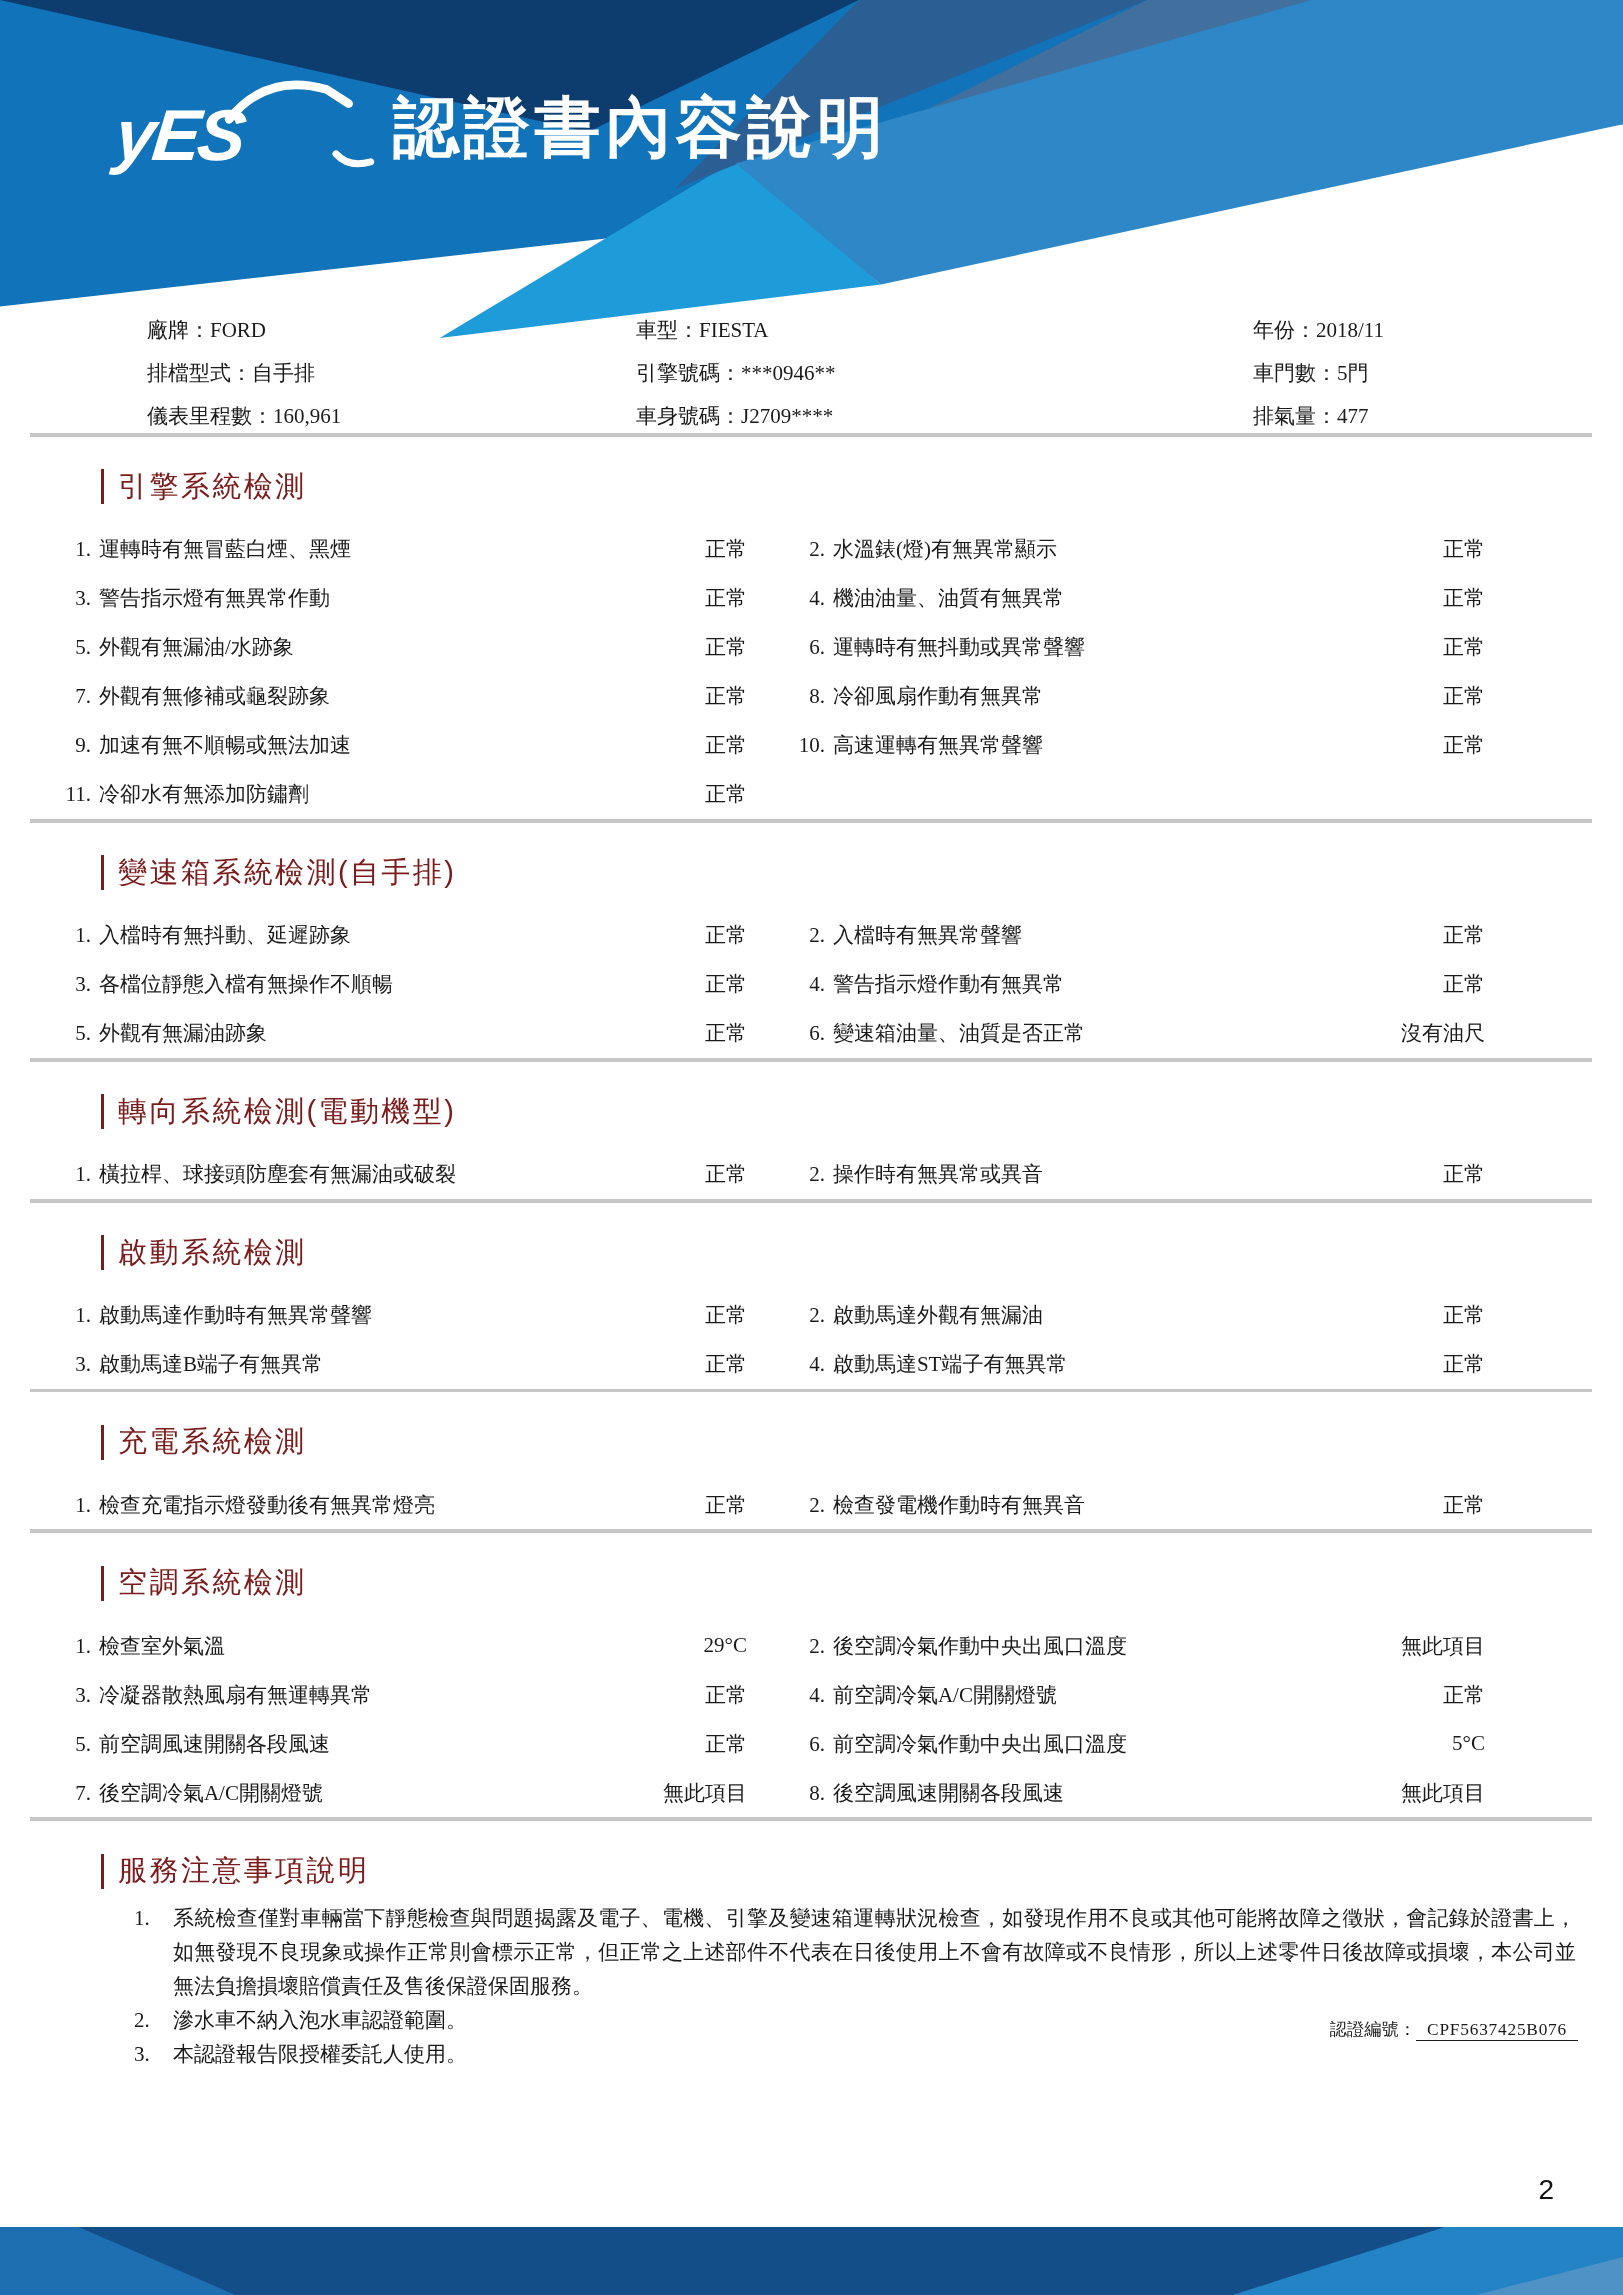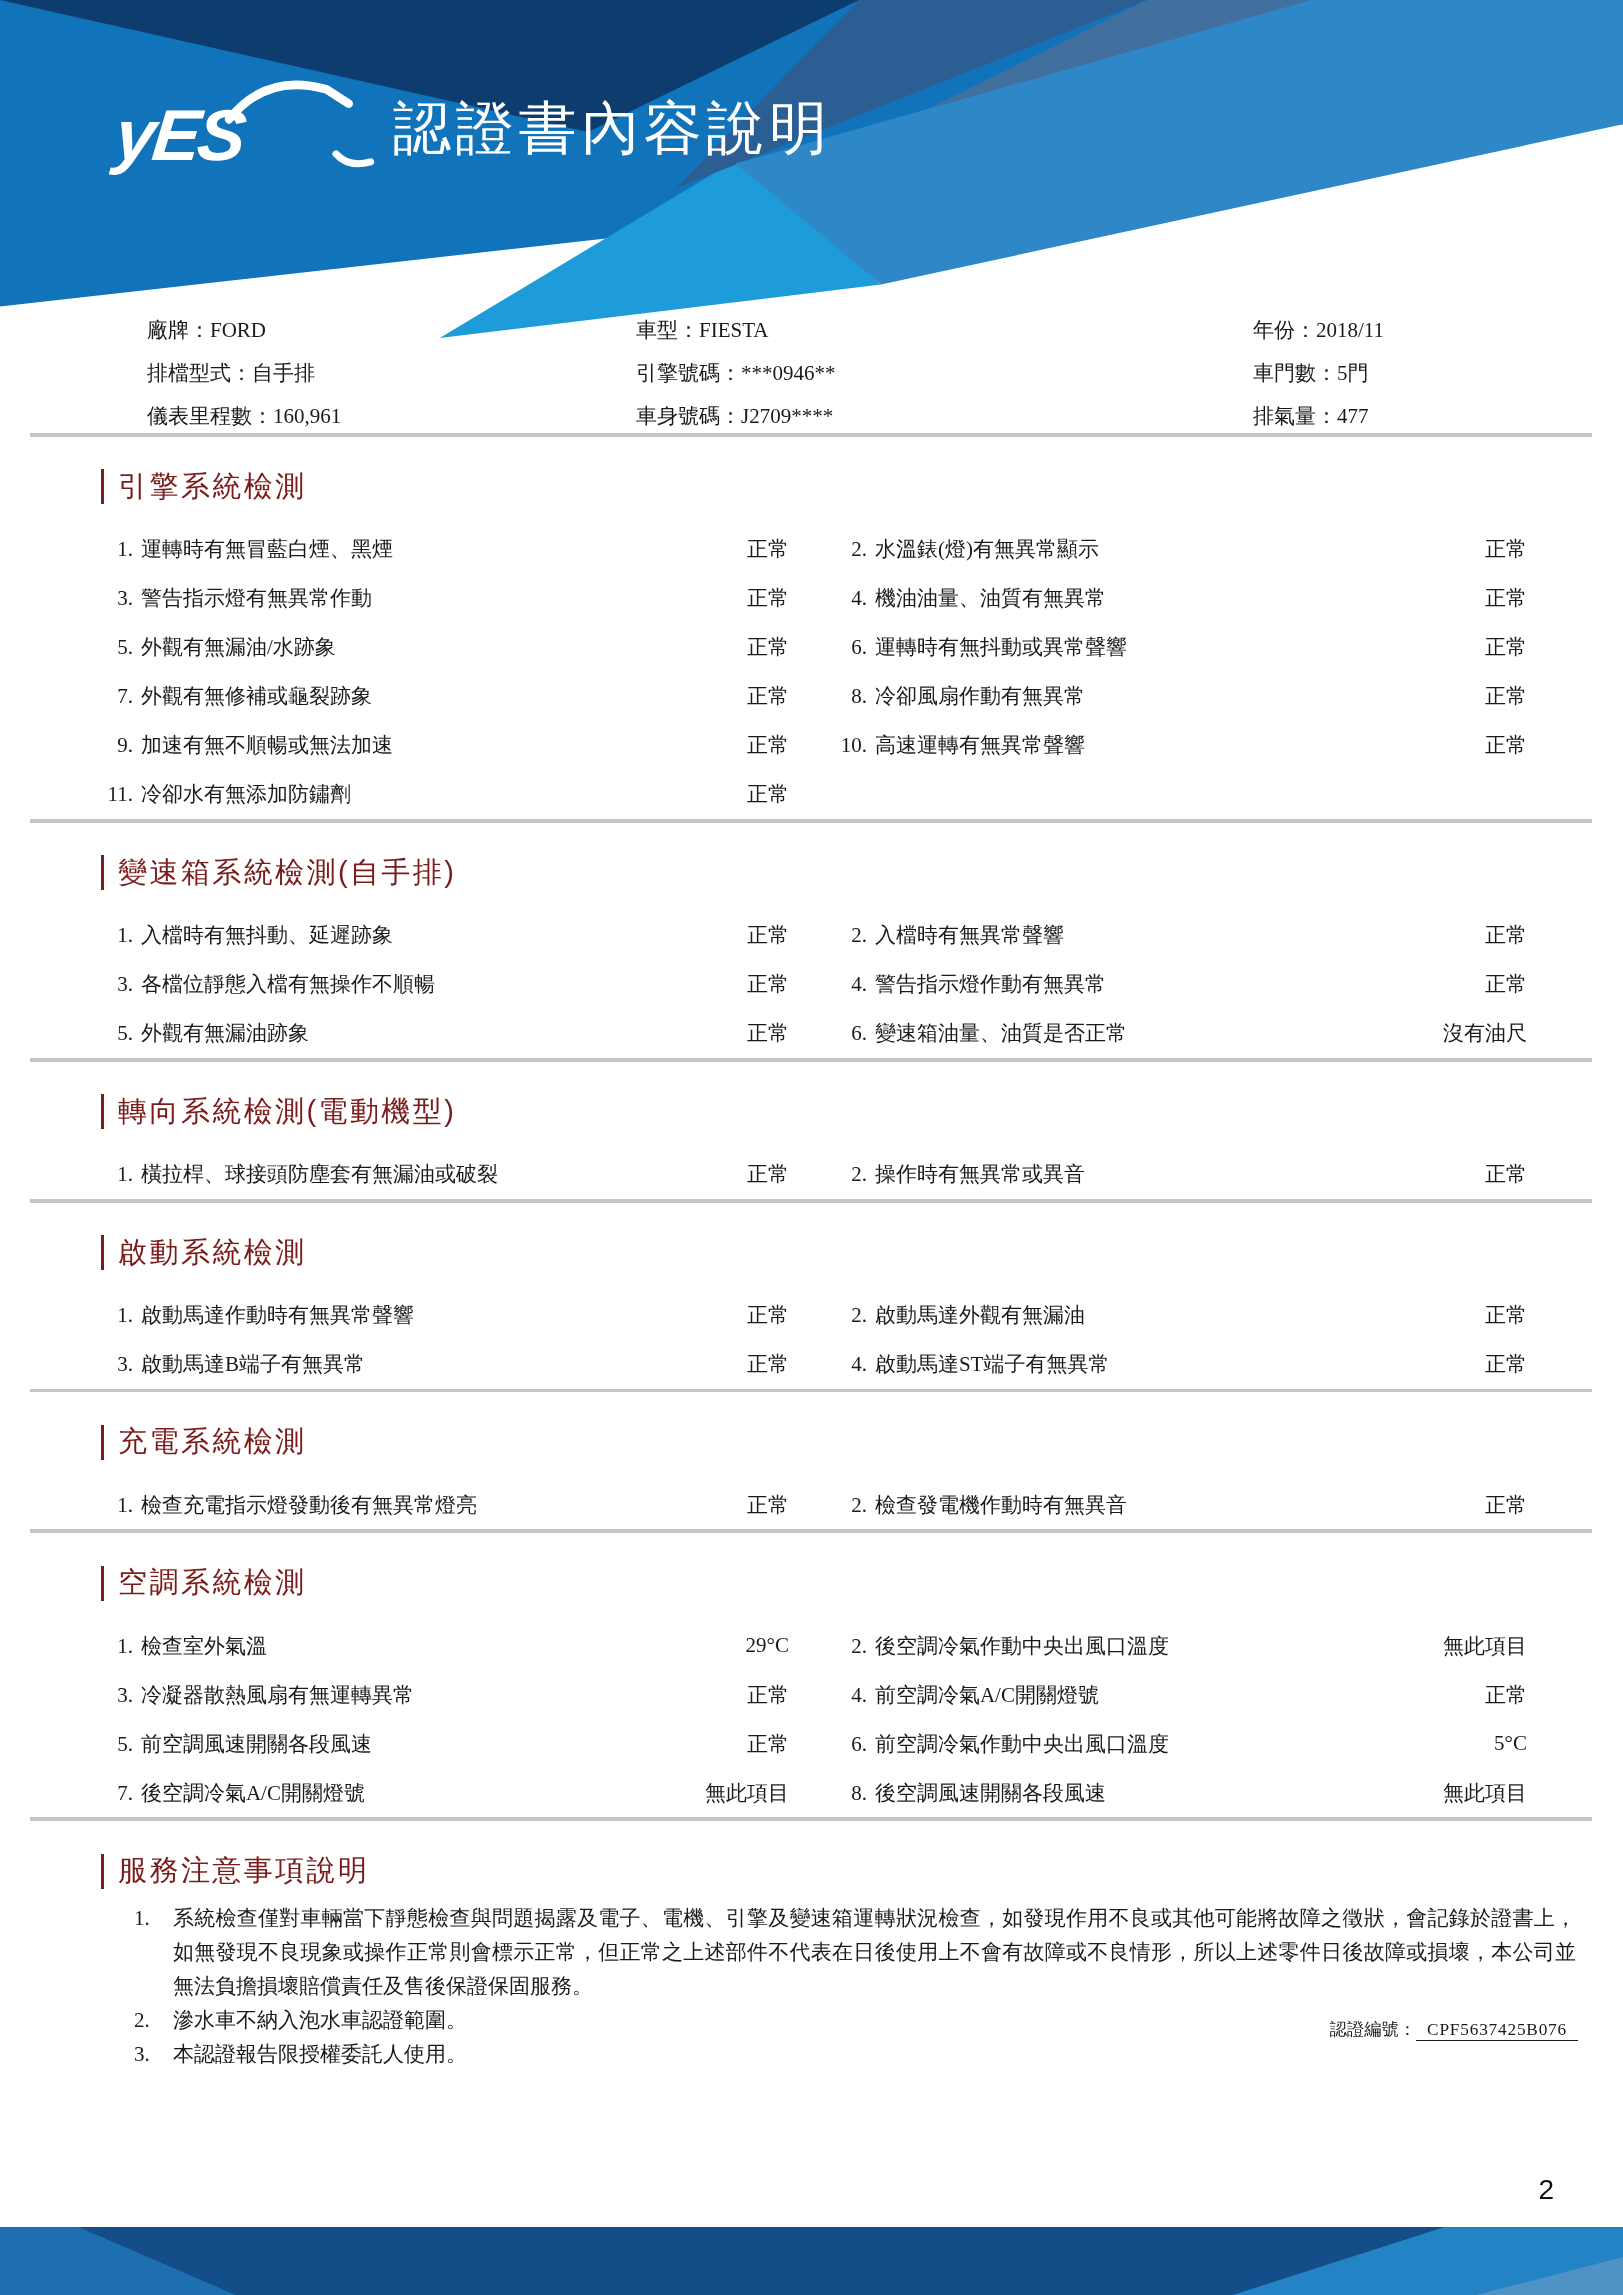--- a/index.html
+++ b/index.html
@@ -21,42 +21,42 @@
   .logo-text{
     font-family:"Liberation Sans", sans-serif;
     font-weight:900;font-style:italic;
     font-size:72px;line-height:72px;color:#ffffff;
     letter-spacing:-3.1px;transform:skewX(-6deg);
   }
   .logo-car{position:absolute;left:102px;top:-30px;}
   .header-title{
     position:absolute;top:99px;left:393px;
     font-family:"Liberation Sans", sans-serif;
-    font-weight:400;font-size:58px;line-height:57px;color:#ffffff;
+    font-weight:700;font-size:66px;line-height:57px;color:#ffffff;
     letter-spacing:4.7px;white-space:nowrap;
   }
   
   .vehicle-info{position:absolute;top:309px;left:16px;width:1623px;height:126px;font-size:21px;}
   .vi-col{position:absolute;top:0;}
   .vi-row{height:43px;line-height:43px;white-space:nowrap;}
   
   .sections{position:absolute;top:433px;left:0;width:1623px;}
   .divider{height:3.9px;background:var(--c-divider_gray,#c6c6c6);margin:0 31px 0 30px;}
   .sec-title{display:flex;align-items:center;margin:31px 0 0 101px;height:38px;}
   .sec-bar{width:3.1px;height:35px;background:var(--c-section_title_maroon,#7a1c1c);margin-right:14px;}
   .sec-title h2{
     margin:0;font-size:29px;font-weight:400;letter-spacing:2.4px;
     color:var(--c-section_title_maroon,#7a1c1c);
     font-family:Liberation Sans, sans-serif;white-space:nowrap;
   }
   .rows{margin-top:19px;}
   .crow{
     display:grid;
     grid-template-columns:585px 102px 47px 581px 110px;
-    padding-left:102px;height:49px;align-items:center;
+    padding-left:60px;height:49px;align-items:center;
     font-size:21px;
   }
   .item-cell{white-space:nowrap;overflow:visible;}
   .item-no{display:inline-block;min-width:31px;text-align:right;margin-right:7.9px;}
   .item-value{text-align:right;white-space:nowrap;}
   
   .notes{margin-top:11px;}
   .note{display:flex;padding-left:134px;padding-right:47px;font-size:21px;line-height:34px;}
   .note-no{width:39px;flex:none;}
   .note-text{flex:auto;text-align:justify;}

